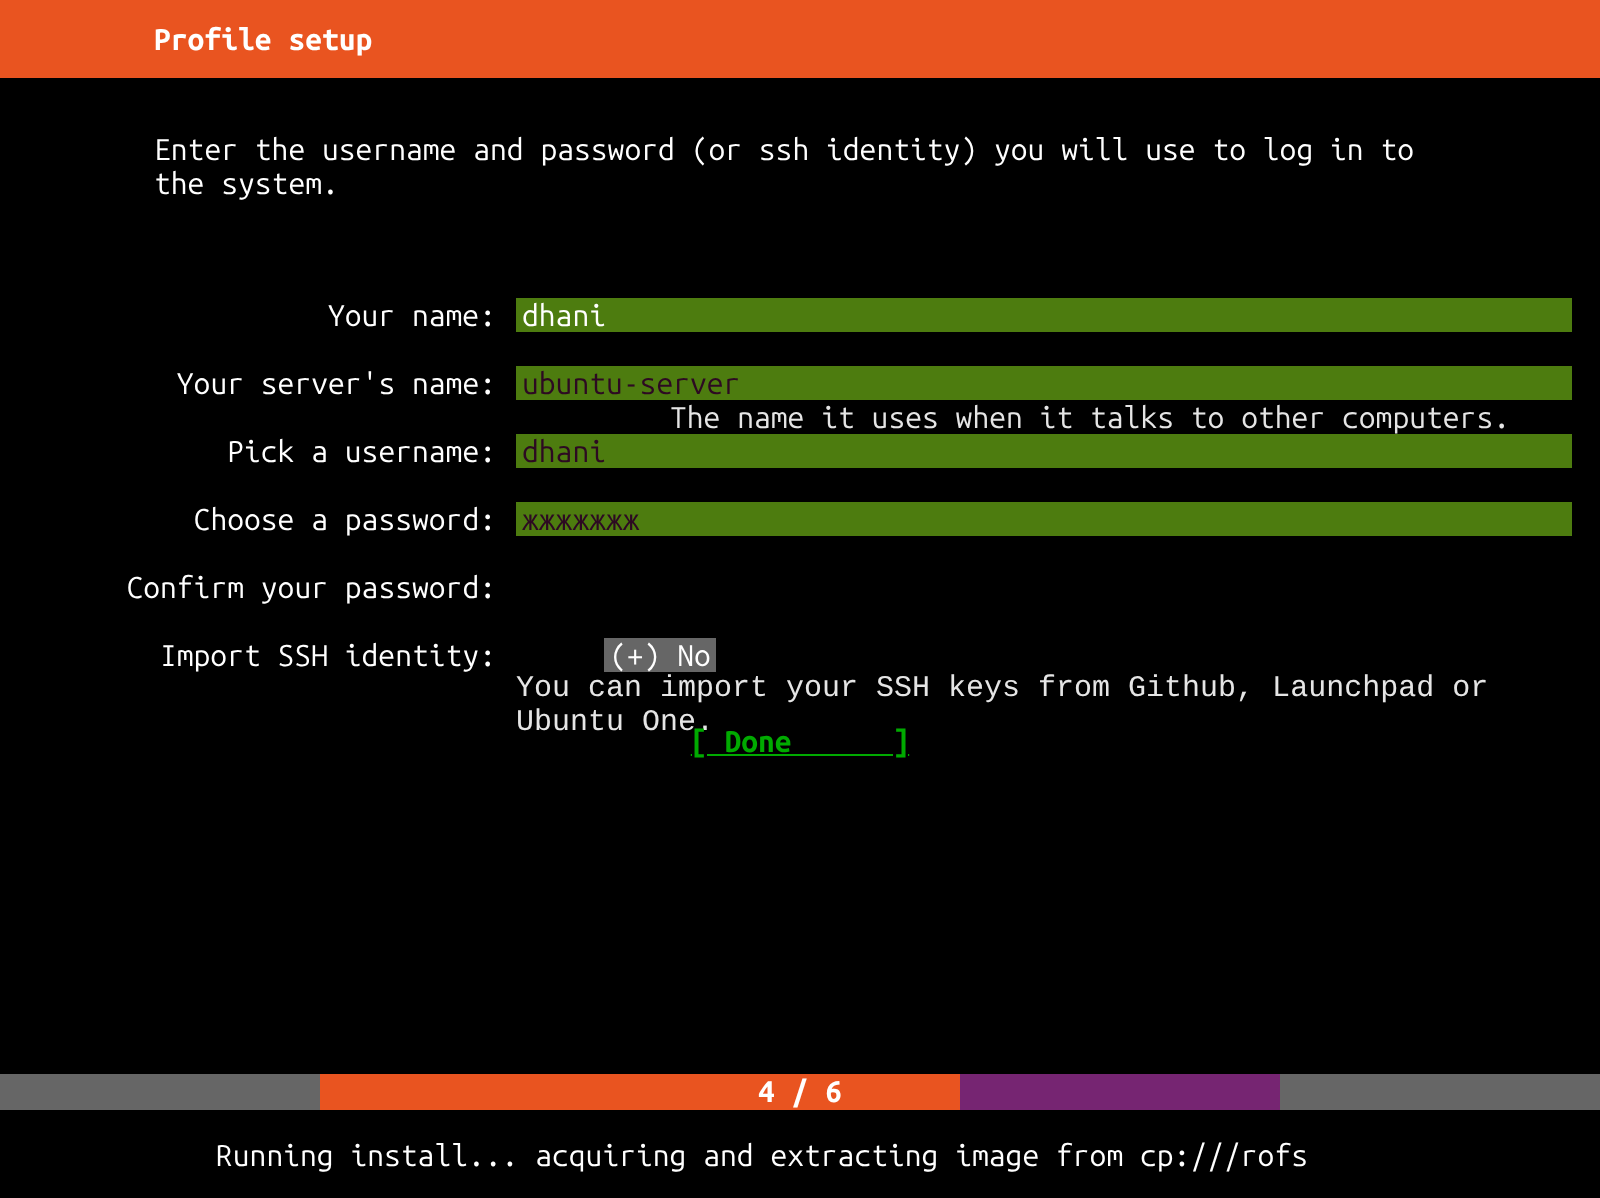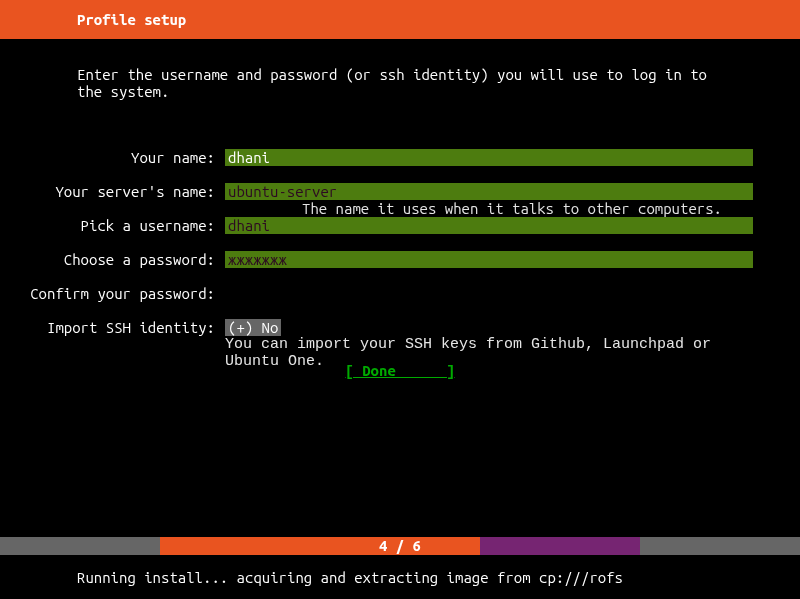--- a/index.html
+++ b/index.html
@@ -36,21 +36,21 @@
     position: absolute;
     left: 0; top: 110px;
     width: 100%;
   }
   .row {
     display: flex;
     align-items: flex-start;
     margin-bottom: 0;
   }
   .label {
-    width: 225px;
+    width: 258px;
     text-align: right;
     padding-right: 10px;
     line-height: 17px;
     white-space: nowrap;
     padding-left: 16px;
   }
   .field {
     flex: 0 0 528px;
   }
   .input {
@@ -75,20 +75,21 @@
   }
   .hint.nopad { padding-left: 0; font-family: Liberation Mono, monospace; }
   .spacer { height: 17px; }
   .ssh-select {
     display: inline-block;
     background: #666;
     color: #fff;
     padding: 0 3px;
     height: 17px;
     line-height: 17px;
+    margin-left: 44px;
   }
   .done-row {
     position: absolute;
     left: 0; top: 323px;
     width: 100%;
     text-align: center;
     color: #00aa00;
     font-weight: bold;
     white-space: pre;
     text-decoration: underline;
@@ -119,21 +120,21 @@
     background: #762572;
   }
   .progress .ptext {
     position: relative;
     z-index: 2;
   }
   .status-line {
     height: 44px;
     display: flex;
     align-items: center;
-    padding-left: 77px;
+    padding-left: 108px;
     color: #fff;
     background: #000;
     white-space: pre;
   }
   .cursor { display: inline; }
 </style>
 </head>
 <body>
 
 <div class="header">

